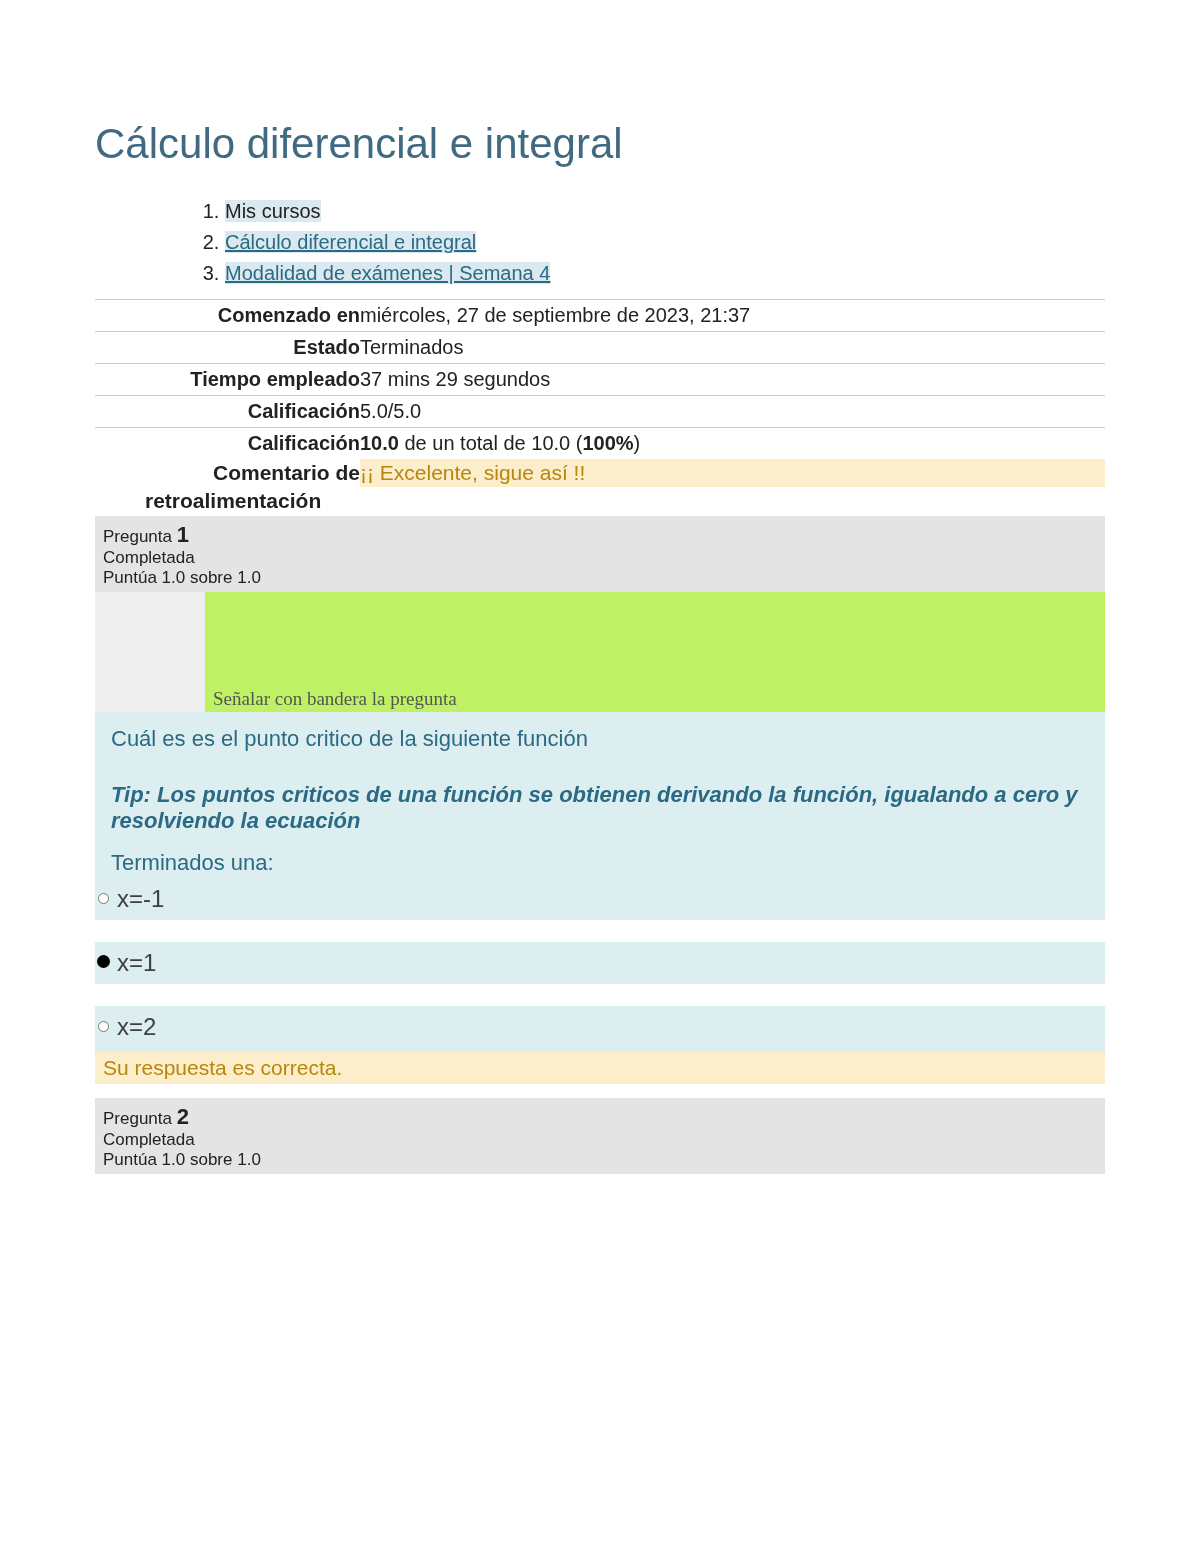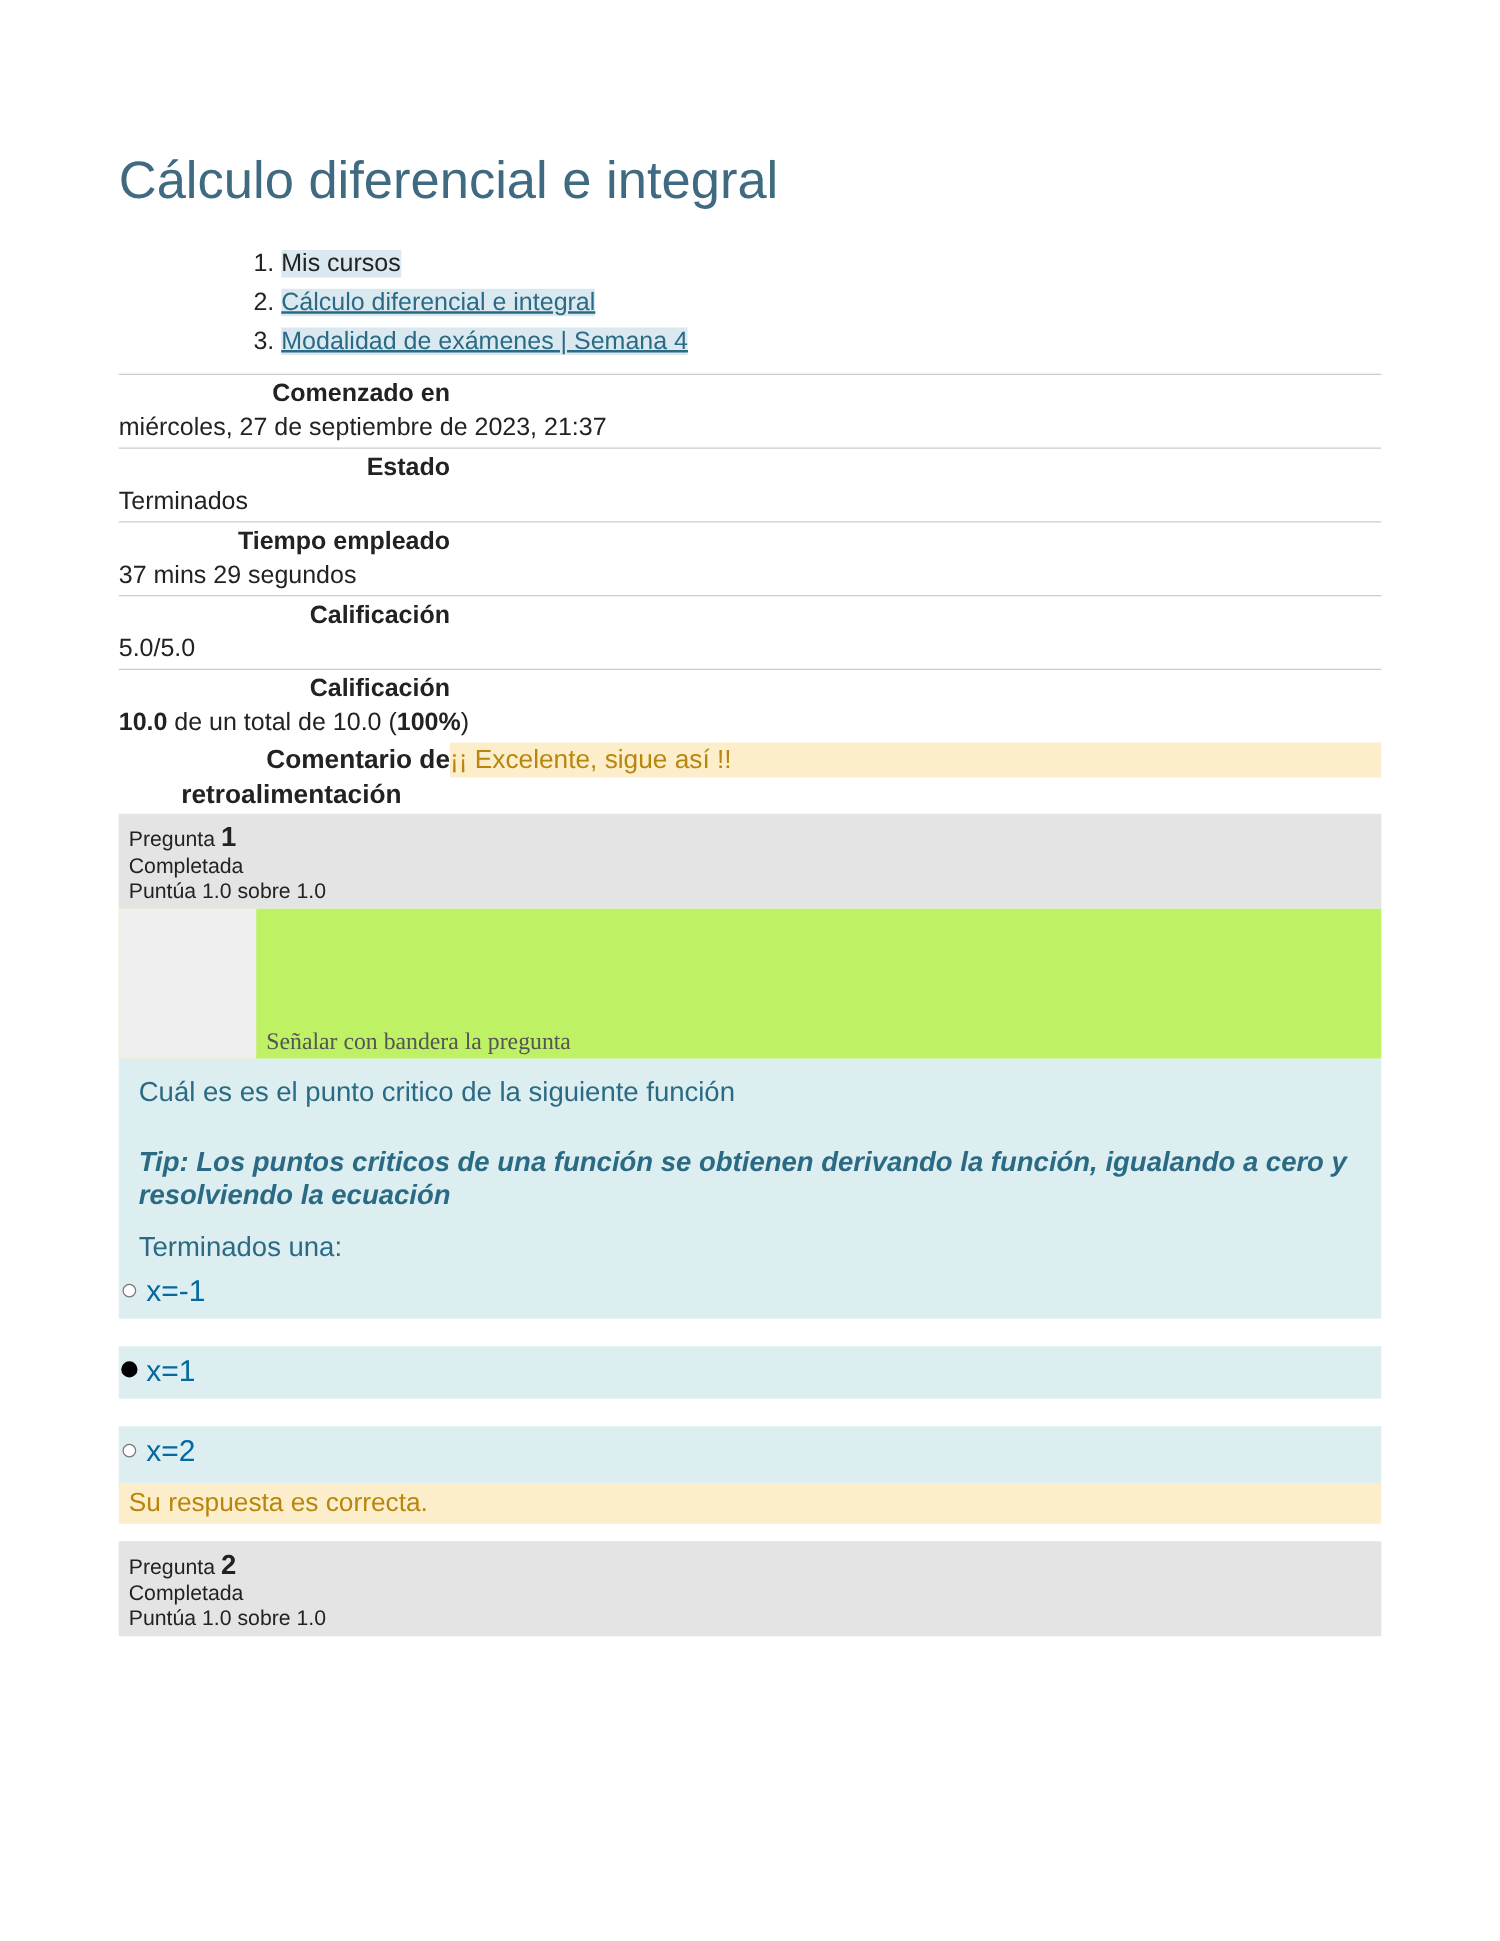--- a/index.html
+++ b/index.html
@@ -37,21 +37,20 @@
   .summary {
     width: 100%;
     border-top: 1px solid #ccc;
   }
   .summary-row {
     display: flex;
     border-bottom: 1px solid #ccc;
     font-size: 20px;
     line-height: 1.35;
     padding: 2px 0;
-    flex-direction: column;
   }
   .summary-row.no-border { border-bottom: none; }
   .summary-label {
     width: 265px;
     text-align: right;
     font-weight: 700;
     color: #222;
     padding-right: 0;
   }
   .summary-value {
@@ -133,21 +132,21 @@
     align-items: center;
     min-height: 34px;
   }
   .opt-radio {
     width: 16px;
     text-align: center;
     font-size: 16px;
     color: #555;
   }
   .opt-label {
-    color: #0369a1;
+    color: #404040;
     font-size: 24px;
     padding-left: 6px;
   }
   .opt-gap {
     height: 22px;
     background: #ffffff;
     margin: 4px 0 4px -16px;
     width: calc(100% + 32px);
   }
   .opt-row.selected .opt-radio::before {

